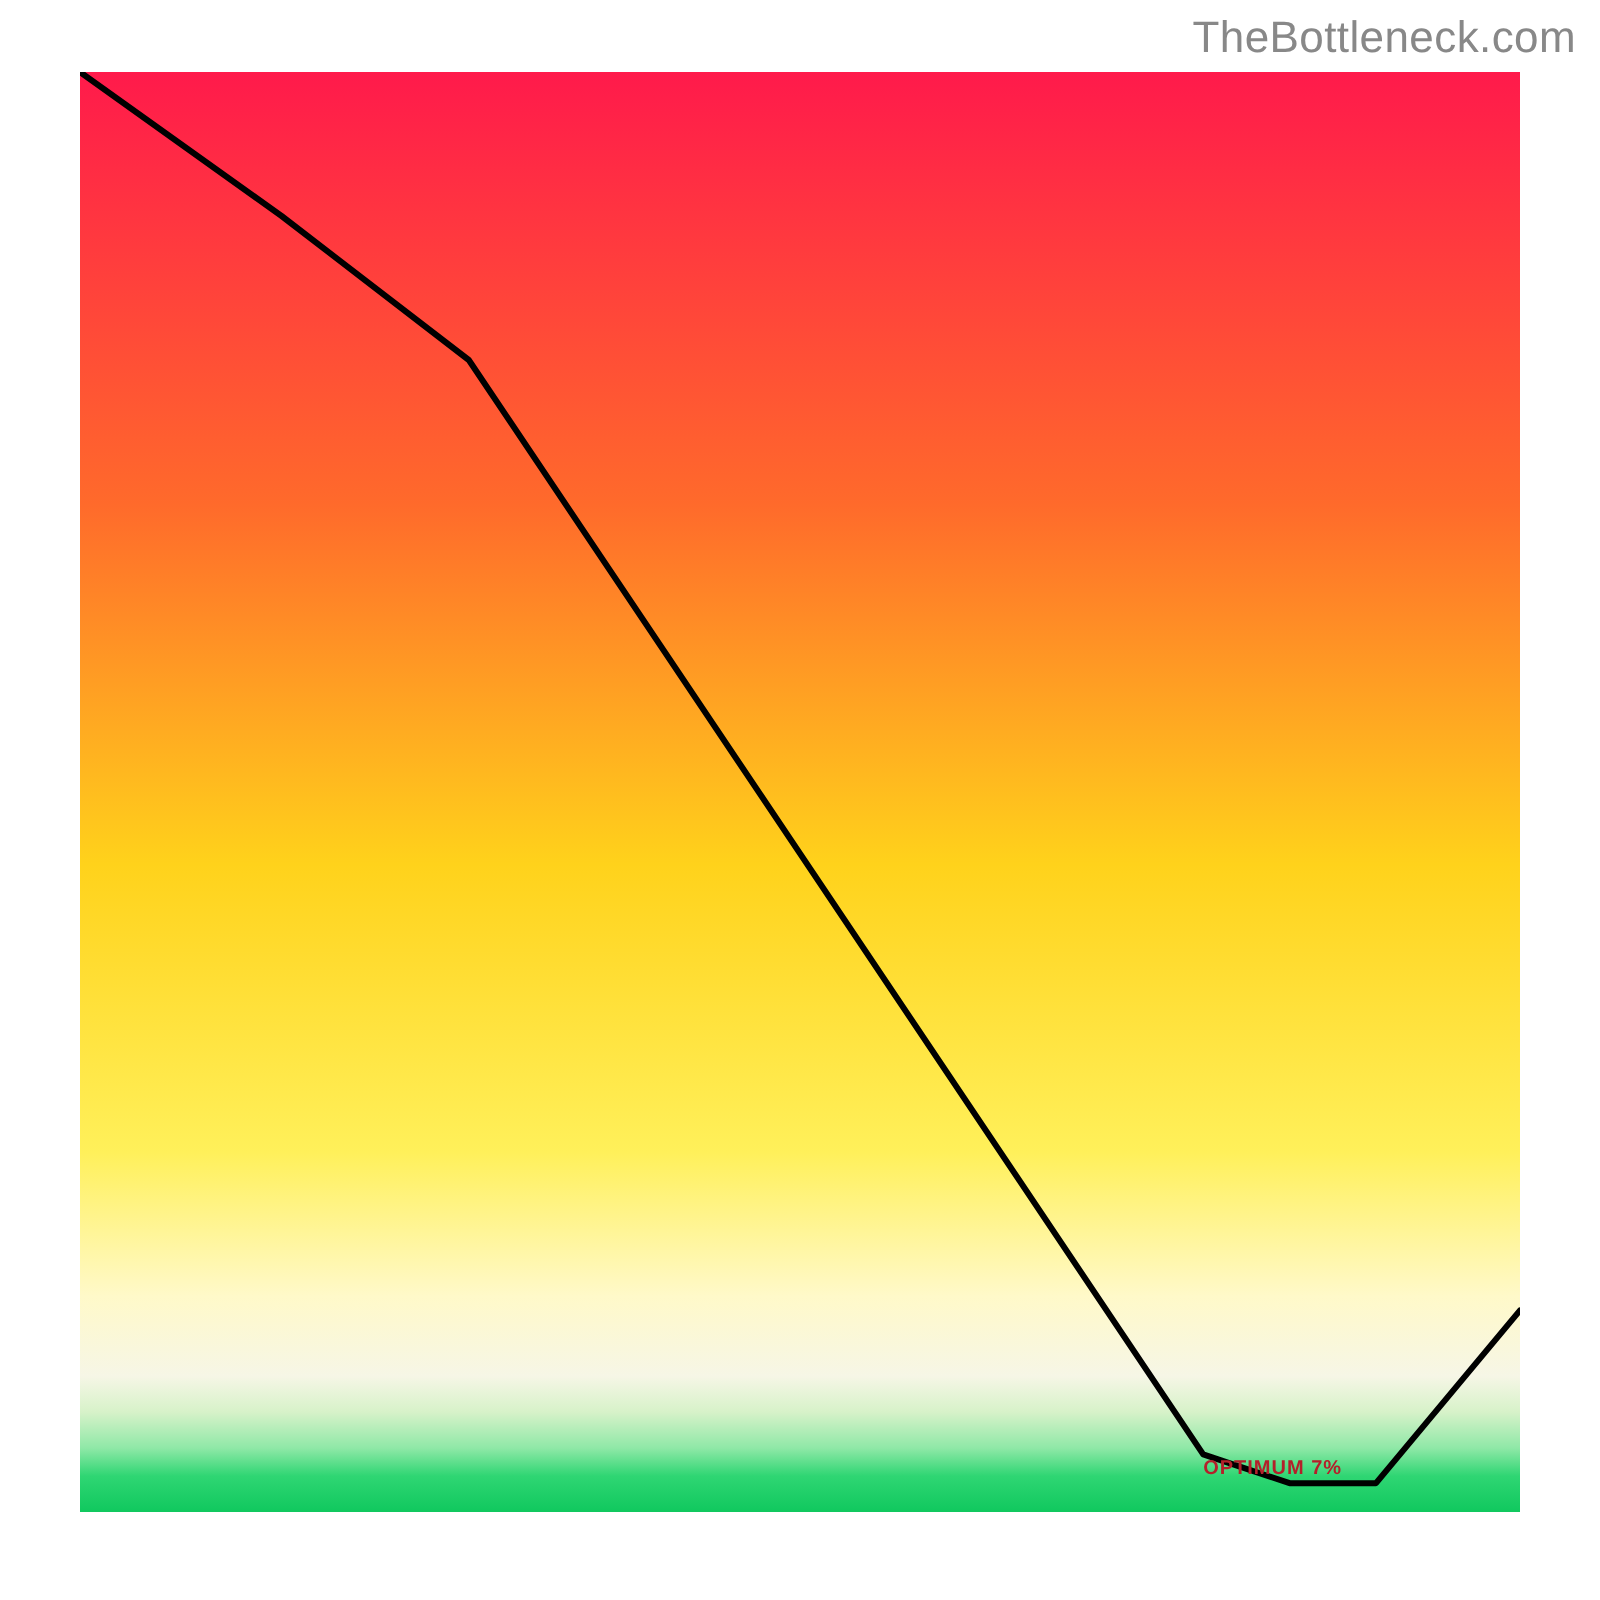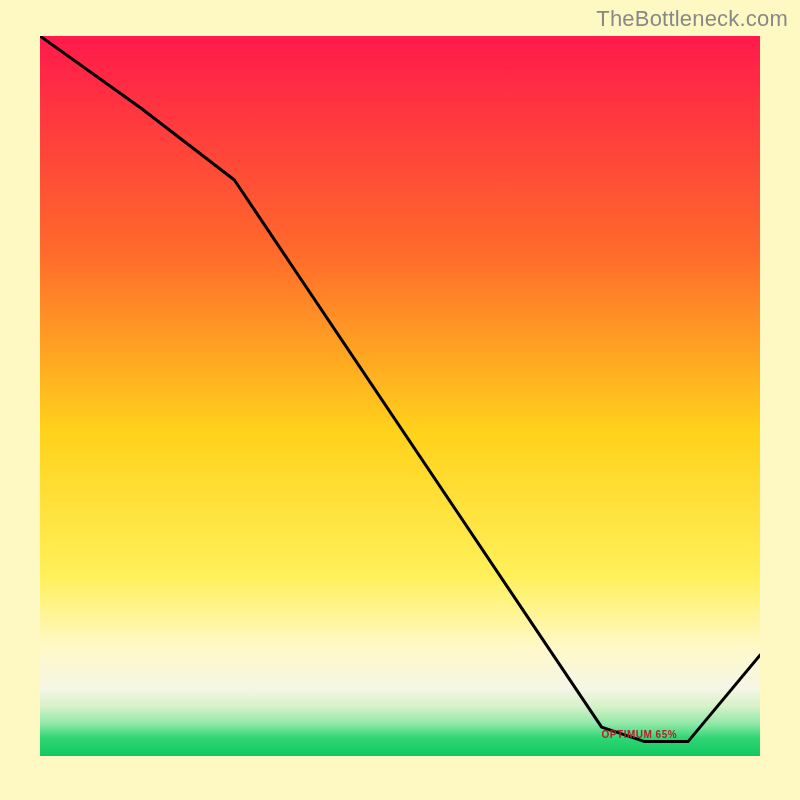--- a/index.html
+++ b/index.html
@@ -8,21 +8,21 @@
     width: 800px;
     height: 800px;
     background: #000;
     overflow: hidden;
     font-family: Arial, Helvetica, sans-serif;
   }
   .frame {
     position: relative;
     width: 800px;
     height: 800px;
-    background: #fef9c3;
+    background: #ffffff;
   }
   .watermark {
     position: absolute;
     top: 6px;
     right: 12px;
     color: #888;
     font-size: 22px;
     font-weight: 500;
     letter-spacing: 0.2px;
     z-index: 50;
@@ -79,16 +79,16 @@
         <div class="gradient-band" style="top: 651.6px; height: 18px; background: linear-gradient(rgb(246, 246, 230), rgb(215, 242, 201));"></div>
         <div class="gradient-band" style="top: 669.6px; height: 18px; background: linear-gradient(rgb(215, 242, 201), rgb(143, 232, 167));"></div>
         <div class="gradient-band" style="top: 687.6px; height: 14.4px; background: linear-gradient(rgb(143, 232, 167), rgb(47, 214, 115));"></div>
         <div class="gradient-band" style="top: 702px; height: 18px; background: linear-gradient(rgb(47, 214, 115), rgb(16, 200, 94));"></div>
       </div>
 
     <svg class="line-svg" viewBox="0 0 100 100" preserveAspectRatio="none">
       <path id="data-line" class="line-path" vector-effect="non-scaling-stroke" d="M0.00 0.00 L14.00 10.00 L27.00 20.00 L78.00 96.00 L84.00 98.00 L90.00 98.00 L100.00 86.00"></path>
     </svg>
 
-    <div id="floor-label-el" class="floor-label" style="left: 561.6px; top: 692.64px;">OPTIMUM 65%</div>
+    <div id="floor-label-el" class="floor-label" style="left: 561.6px; top: 692.64px;">OPTIMUM 7%</div>
   </div>
 
 </div>
 
 </body></html>

